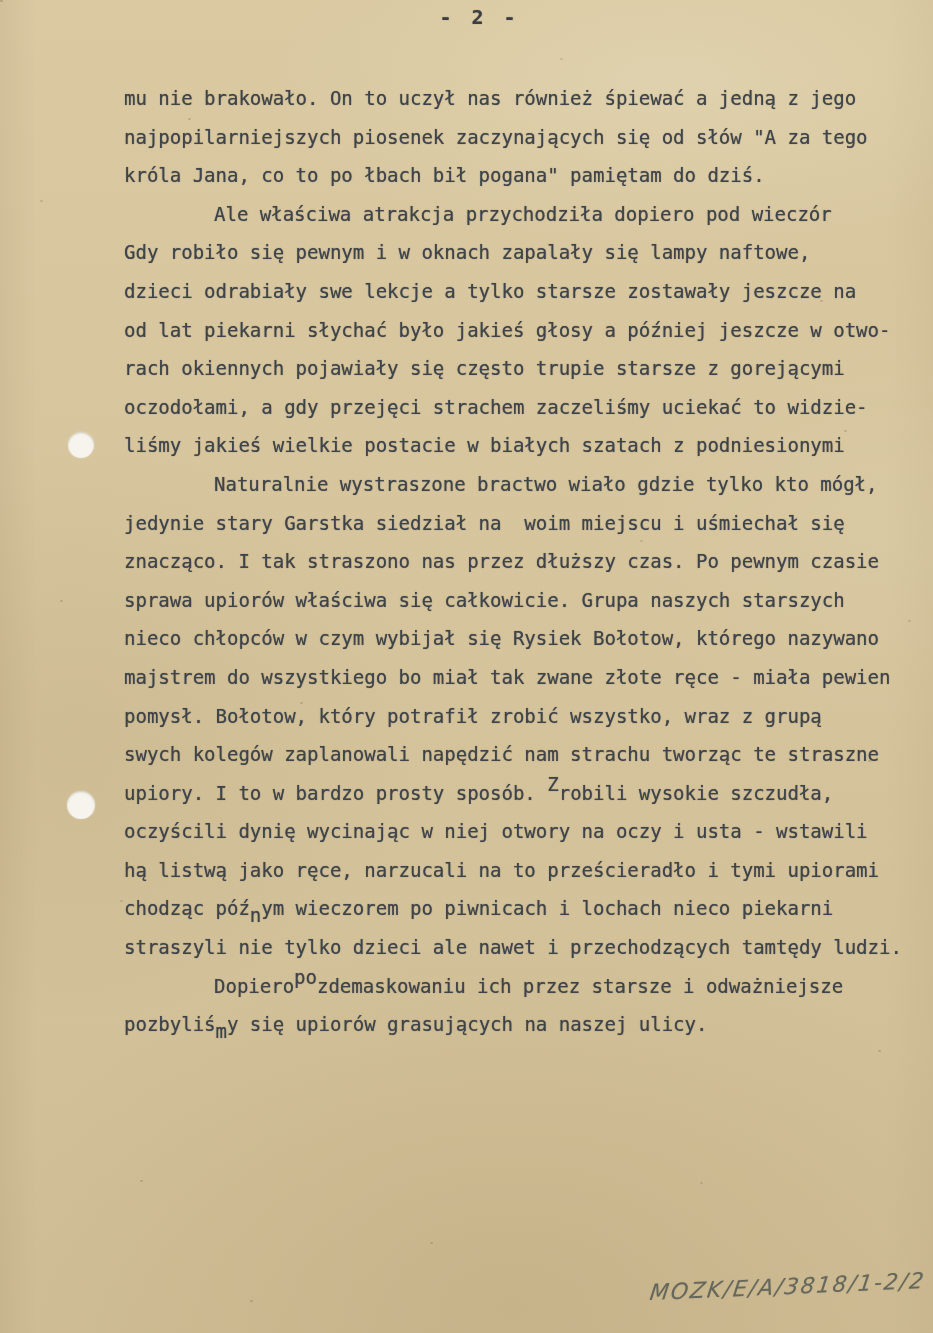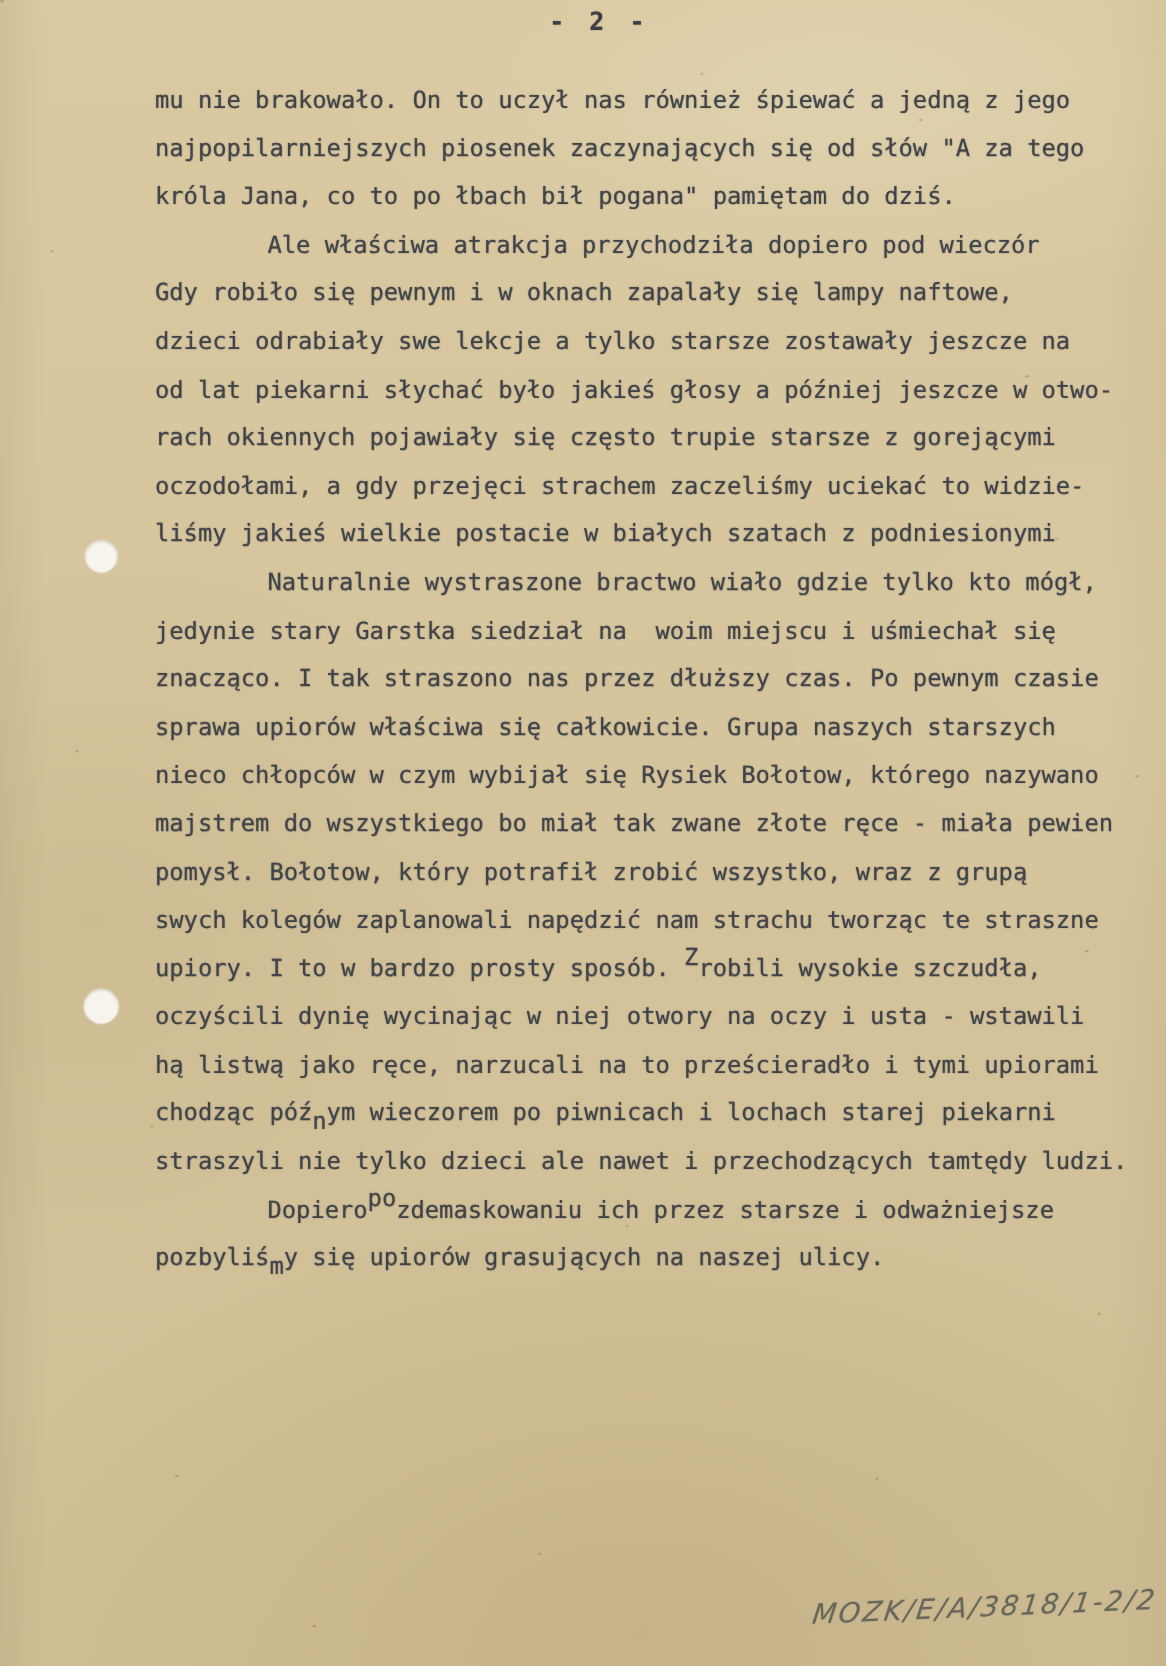--- a/index.html
+++ b/index.html
@@ -27,21 +27,21 @@
     text-indent: 26px;
     font-size: 20px;
     font-weight: bold;
     letter-spacing: 4px;
     color: rgba(52,56,62,0.88);
     text-shadow: 0 0 1px rgba(52,56,62,0.65);
   }
   .text-body {
     position: absolute;
     left: 124px;
-    top: 61px;
+    top: 79px;
     width: 800px;
     font-size: 19px;
     line-height: 38.6px;
     color: rgba(58,63,70,0.90);
     text-shadow: 0 0 1.1px rgba(58,63,70,0.62), 0.4px 0.4px 0 rgba(58,63,70,0.22);
   }
   .line { white-space: pre; }
   .line.indent { padding-left: 90px; }
   .sup { position: relative; top: -9px; }
   .sub { position: relative; top: 7px; }
@@ -116,19 +116,19 @@
       <div class="line"><span>jedynie stary Garstka siedział na  woim miejscu i uśmiechał się</span></div>
       <div class="line"><span>znacząco. I tak straszono nas przez dłuższy czas. Po pewnym czasie</span></div>
       <div class="line"><span>sprawa upiorów właściwa się całkowicie. Grupa naszych starszych</span></div>
       <div class="line"><span>nieco chłopców w czym wybijał się Rysiek Bołotow, którego nazywano</span></div>
       <div class="line"><span>majstrem do wszystkiego bo miał tak zwane złote ręce - miała pewien</span></div>
       <div class="line"><span>pomysł. Bołotow, który potrafił zrobić wszystko, wraz z grupą</span></div>
       <div class="line"><span>swych kolegów zaplanowali napędzić nam strachu tworząc te straszne</span></div>
       <div class="line"><span>upiory. I to w bardzo prosty sposób. </span><span class="sup">Z</span><span>robili wysokie szczudła,</span></div>
       <div class="line"><span>oczyścili dynię wycinając w niej otwory na oczy i usta - wstawili</span></div>
       <div class="line"><span>hą listwą jako ręce, narzucali na to prześcieradło i tymi upiorami</span></div>
-      <div class="line"><span>chodząc póź</span><span class="sub">n</span><span>ym wieczorem po piwnicach i lochach starej piekarni</span></div>
+      <div class="line"><span>chodząc póź</span><span class="sub">n</span><span>ym wieczorem po piwnicach i lochach nieco piekarni</span></div>
       <div class="line"><span>straszyli nie tylko dzieci ale nawet i przechodzących tamtędy ludzi.</span></div>
       <div class="line indent"><span>Dopiero</span><span class="sup">po</span><span>zdemaskowaniu ich przez starsze i odważniejsze</span></div>
       <div class="line"><span>pozbyliś</span><span class="sub">m</span><span>y się upiorów grasujących na naszej ulicy.</span></div>
     </div>
   <div class="archive-ref">MOZK/E/A/3818/1-2/2</div>
 </div>
 
 </body></html>

